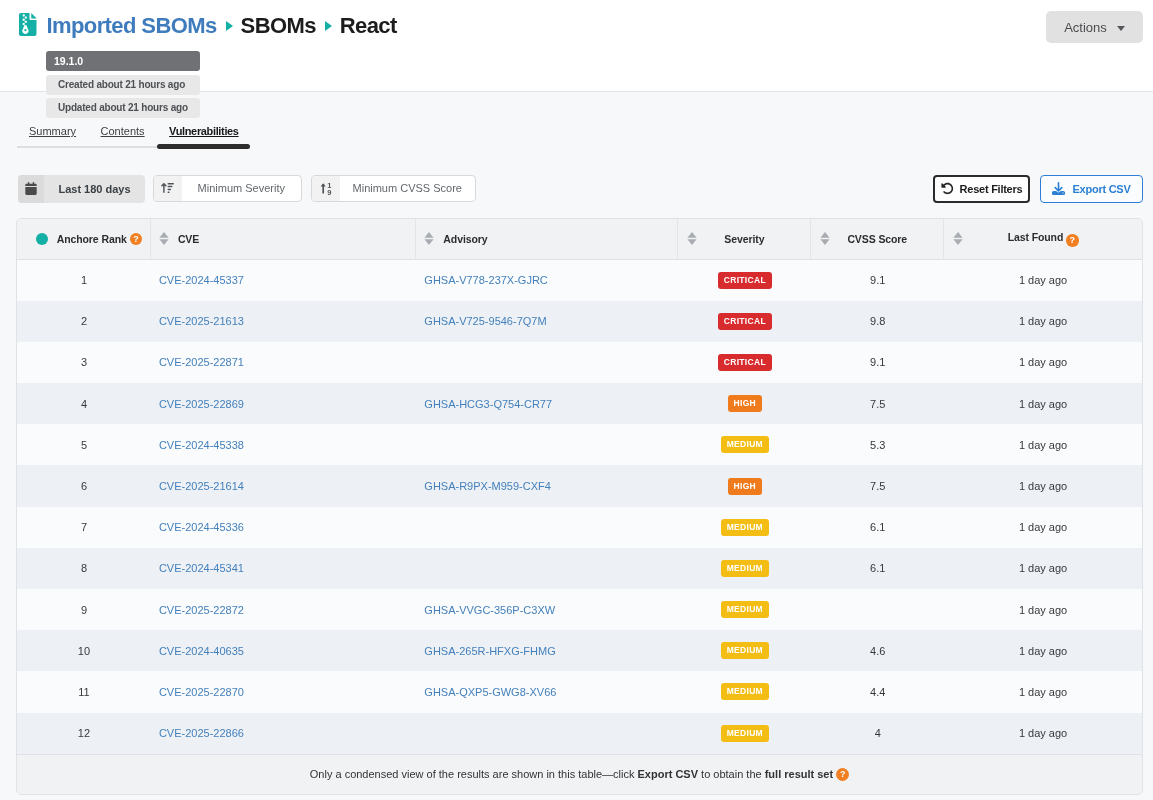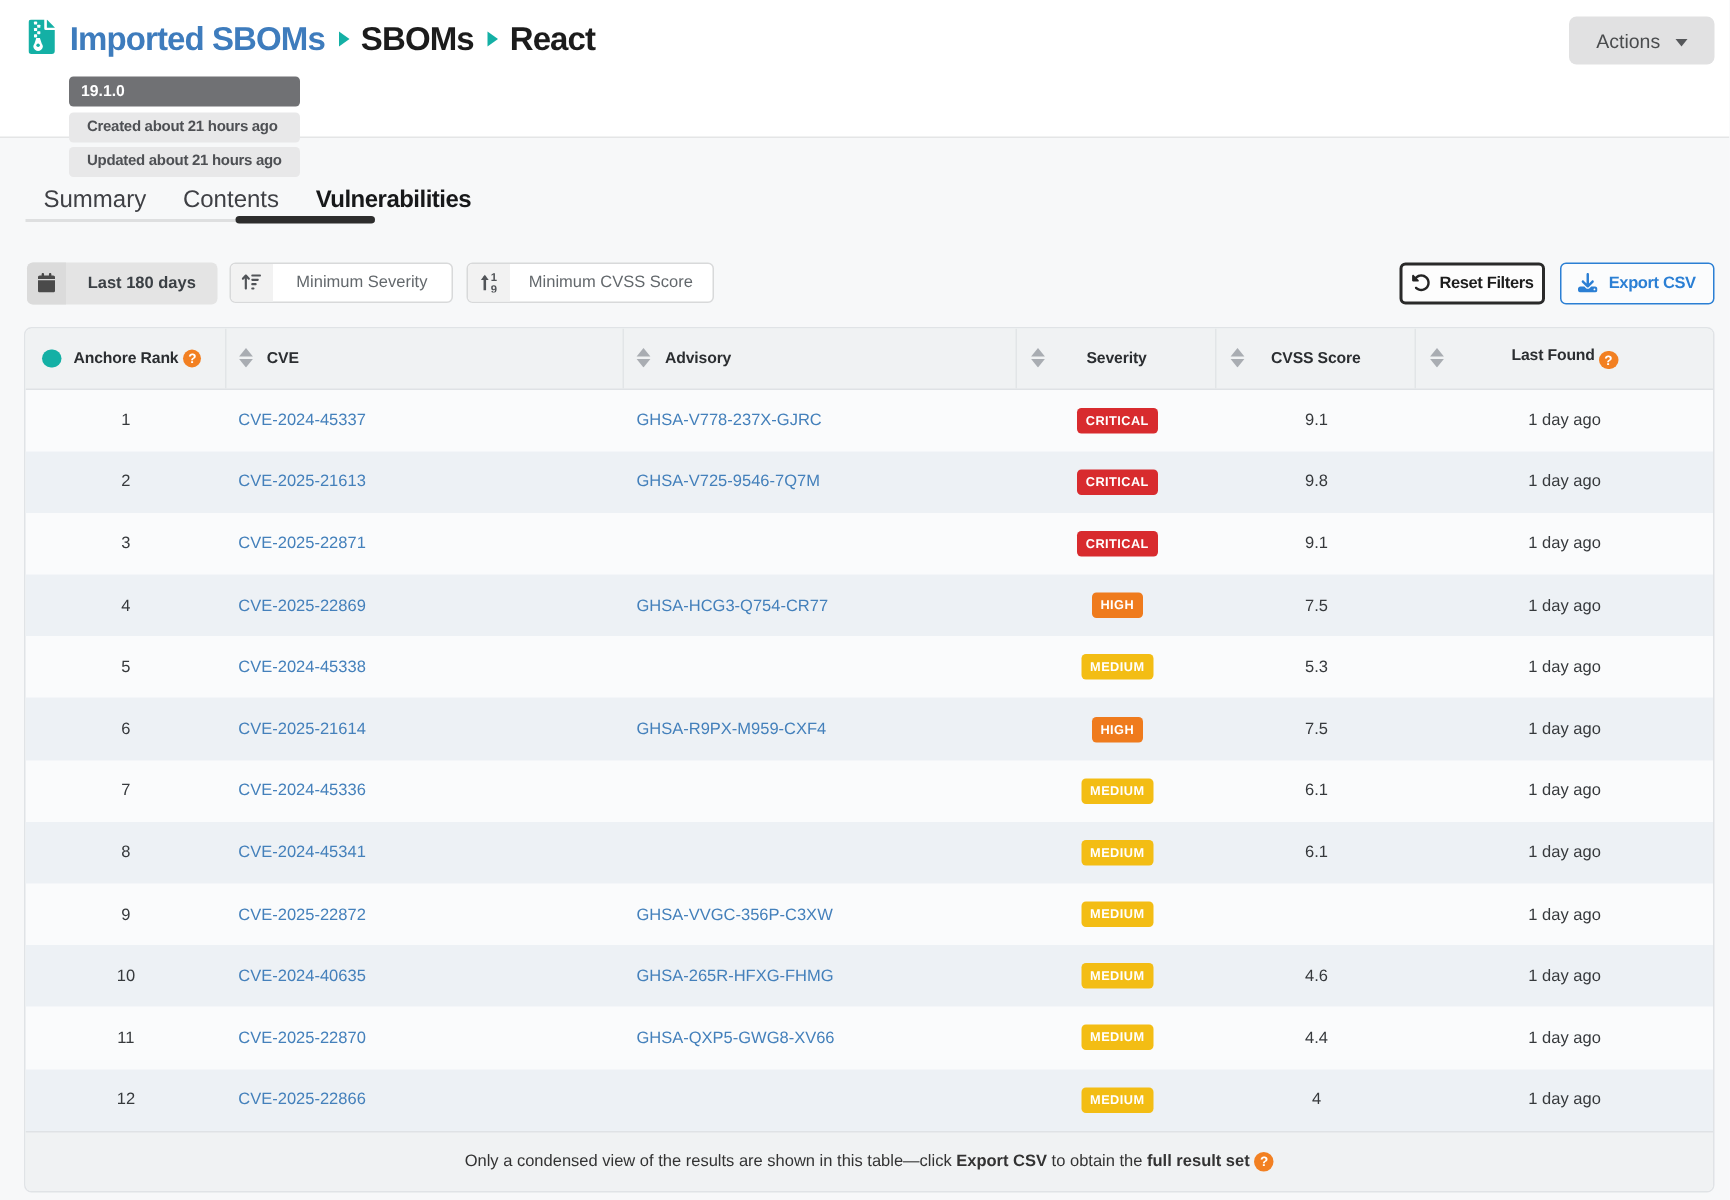--- a/index.html
+++ b/index.html
@@ -11,21 +11,21 @@
 .crumb .car { display:inline-block; width:0; height:0; border-left:7px solid #14b0a5; border-top:5px solid transparent; border-bottom:5px solid transparent; margin:0 8px 2px 9px; }
 .zipicon { position:absolute; left:19px; top:13px; }
 .badges { position:absolute; left:46px; top:51px; display:flex; gap:3.5px;flex-direction:column; }
 .vbadge { background:#707174; color:#fff; font-size:10.5px; font-weight:bold; height:20px; line-height:20px; padding:0 8px; border-radius:3px; }
 .gbadge { background:#e8e8e9; color:#4e5054; font-size:10px; font-weight:bold; letter-spacing:-0.2px; height:20px; line-height:20px; padding:0 12px; border-radius:3px; }
 .actions { position:absolute; left:1046px; top:11px; width:97px; height:32px; background:#e1e1e2; border-radius:5px; font-size:13px; color:#4a4c4e; display:flex; align-items:center; justify-content:center; }
 .actions .dcar { display:inline-block; width:0; height:0; border-top:5px solid #55575a; border-left:4.5px solid transparent; border-right:4.5px solid transparent; margin-left:10px; margin-top:2px; }
 .content { position:relative; padding:0 10px 0 16px; }
 .tabs { position:relative; height:62px; }
 .tabs .labels { position:absolute; top:33px; left:13px; display:flex; }
-.tab { font-size:16px; color:#3f4045; margin-right:24.5px; }
+.tab { font-size:11px; color:#3f4045; margin-right:24.5px;text-decoration:underline; }
 .tab.b { font-weight:bold; color:#17181a; margin-right:0; letter-spacing:-0.35px; }
 .track { position:absolute; top:53.5px; left:0.5px; width:233px; height:2px; background:#dedfe0; }
 .atrack { position:absolute; top:52px; left:140.5px; width:93px; height:5px; background:#2d2d2d; border-radius:3px; }
 .frow { position:relative; height:28px; margin-top:20.5px; font-size:11px; }
 .frow svg { flex:none; }
 .fbtn { position:absolute; left:2px; top:0; width:127px; height:28px; background:#e4e4e4; border-radius:4px; display:flex; align-items:center; }
 .fbtn .iseg { width:26px; height:28px; background:#dbdbdb; border-radius:4px 0 0 4px; display:flex; align-items:center; justify-content:center; }
 .fbtn .txt { flex:1; text-align:center; font-weight:bold; color:#3b4045; }
 .finput { position:absolute; top:0; height:27.5px; background:#fff; border:1px solid #d8d9da; border-radius:4px; display:flex; align-items:center; }
 .finput .iseg { width:28px; height:100%; background:#f2f2f2; border-radius:3px 0 0 3px; display:flex; align-items:center; justify-content:center; }
@@ -127,21 +127,21 @@
       </div>
     <div class="rbtn" id="reset"><svg width="13" height="13" viewBox="0 0 512 512" fill="#242424">
           <path d="M48.5 224H40c-13.3 0-24-10.7-24-24V72c0-9.7 5.8-18.5 14.8-22.2s19.3-1.7 26.2 5.2L98.6 96.6c87.6-86.5 228.7-86.2 315.8 1c87.5 87.5 87.5 229.3 0 316.8s-229.3 87.5-316.8 0c-12.5-12.5-12.5-32.8 0-45.3s32.8-12.5 45.3 0c62.5 62.5 163.8 62.5 226.3 0s62.5-163.8 0-226.3c-62.2-62.2-162.7-62.5-225.3-1L185 183c6.9 6.9 8.9 17.2 5.2 26.2s-12.5 14.8-22.2 14.8H48.5z"></path>
         </svg>Reset Filters</div>
     <div class="rbtn" id="export"><svg width="13" height="13" viewBox="0 0 512 512" fill="#2b7fd4">
           <path d="M288 32c0-17.7-14.3-32-32-32s-32 14.3-32 32V274.7l-73.4-73.4c-12.5-12.5-32.8-12.5-45.3 0s-12.5 32.8 0 45.3l128 128c12.5 12.5 32.8 12.5 45.3 0l128-128c12.5-12.5 12.5-32.8 0-45.3s-32.8-12.5-45.3 0L288 274.7V32zM64 352c-35.3 0-64 28.7-64 64v32c0 35.3 28.7 64 64 64H448c35.3 0 64-28.7 64-64V416c0-35.3-28.7-64-64-64H346.5l-45.3 45.3c-25 25-65.5 25-90.5 0L165.5 352H64zM432 456c-13.3 0-24-10.7-24-24s10.7-24 24-24s24 10.7 24 24s-10.7 24-24 24z"></path>
         </svg>Export CSV</div>
   </div>
   <div class="tbl">
     <div class="thead">
-      <div class="th c1" style="justify-content:flex-start;padding-left:11px;">
+      <div class="th c1" style="justify-content:center;padding-left:11px;">
           <span class="dot"></span>
           <span style="margin:0 3px 0 8.5px;">Anchore Rank</span>
           <span class="qmark">?</span>
         </div>
       <div class="th c2" style="padding-left:8px;">
           <svg class="sorticon2" width="10" height="13" viewBox="0 0 10 13">
             <path d="M5 0L9.6 5.7H0.4Z" fill="#a9adb2"></path>
             <path d="M5 13L9.6 7.3H0.4Z" fill="#a9adb2"></path>
           </svg>
           <span style="margin-left:9px;">CVE</span>

